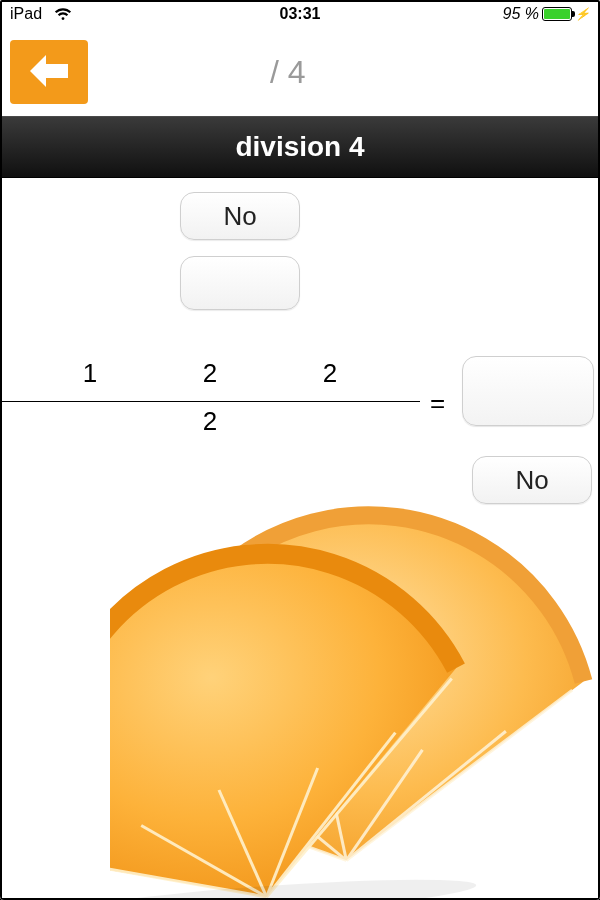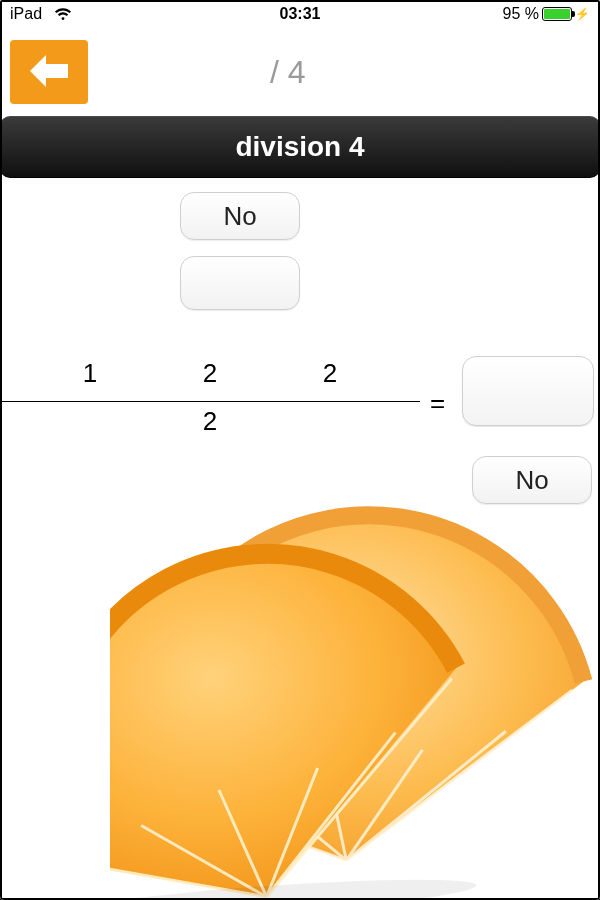--- a/index.html
+++ b/index.html
@@ -11,21 +11,21 @@
     border-radius: 0 0 4px 4px; overflow: hidden;
   }
 
   
   .status-bar {
     height: 28px; display: flex; align-items: center; padding: 0 10px;
     font-size: 16px; color: #000; background: #fff;
   }
   .status-left { display: flex; align-items: center; gap: 12px; flex: 1; }
   .status-center { flex: 0 0 auto; font-weight: 600; }
-  .status-right { flex: 1; display: flex; align-items: center; justify-content: flex-end; gap: 3px; }
+  .status-right { flex: 1; display: flex; align-items: center; justify-content: flex-end; gap: 3px; font-style: italic; }
   .wifi-icon { position: relative; display: inline-block; width: 18px; height: 14px; }
   .wifi-icon svg { display: block; }
   .battery {
     width: 30px; height: 14px; border: 1.5px solid #000; border-radius: 3px; position: relative;
   }
   .battery::after {
     content: ""; position: absolute; right: -4px; top: 3px; width: 3px; height: 6px;
     background: #000; border-radius: 0 2px 2px 0;
   }
   .battery-fill { position: absolute; left: 1px; top: 1px; bottom: 1px; width: 94%; background: #3ad12c; border-radius: 1px; }
@@ -44,21 +44,21 @@
   .back-arrow { color: #fff; }
   .nav-title {
     position: absolute; left: 50%; transform: translateX(-30px); color: #9a9a9a;
     font-size: 32px; font-weight: 300;
   }
 
   
   .section-title {
     background: linear-gradient(#3a3a3a, #101010);
     color: #fff; text-align: center; font-size: 28px; font-weight: 600;
-    padding: 14px 0; border-top: 1px solid #4a4a4a; border-bottom: 1px solid #000; border-radius: 10px;
+    padding: 14px 0; border-top: 1px solid #4a4a4a; border-bottom: 1px solid #000;
   }
 
   
   .main {
     position: relative; height: calc(900px - 28px - 88px - 60px);
     background: #fff; overflow: hidden;
   }
 
   
   .orange-bg { position: absolute; right: -30px; bottom: -40px; width: 520px; height: 520px; pointer-events: none; }

